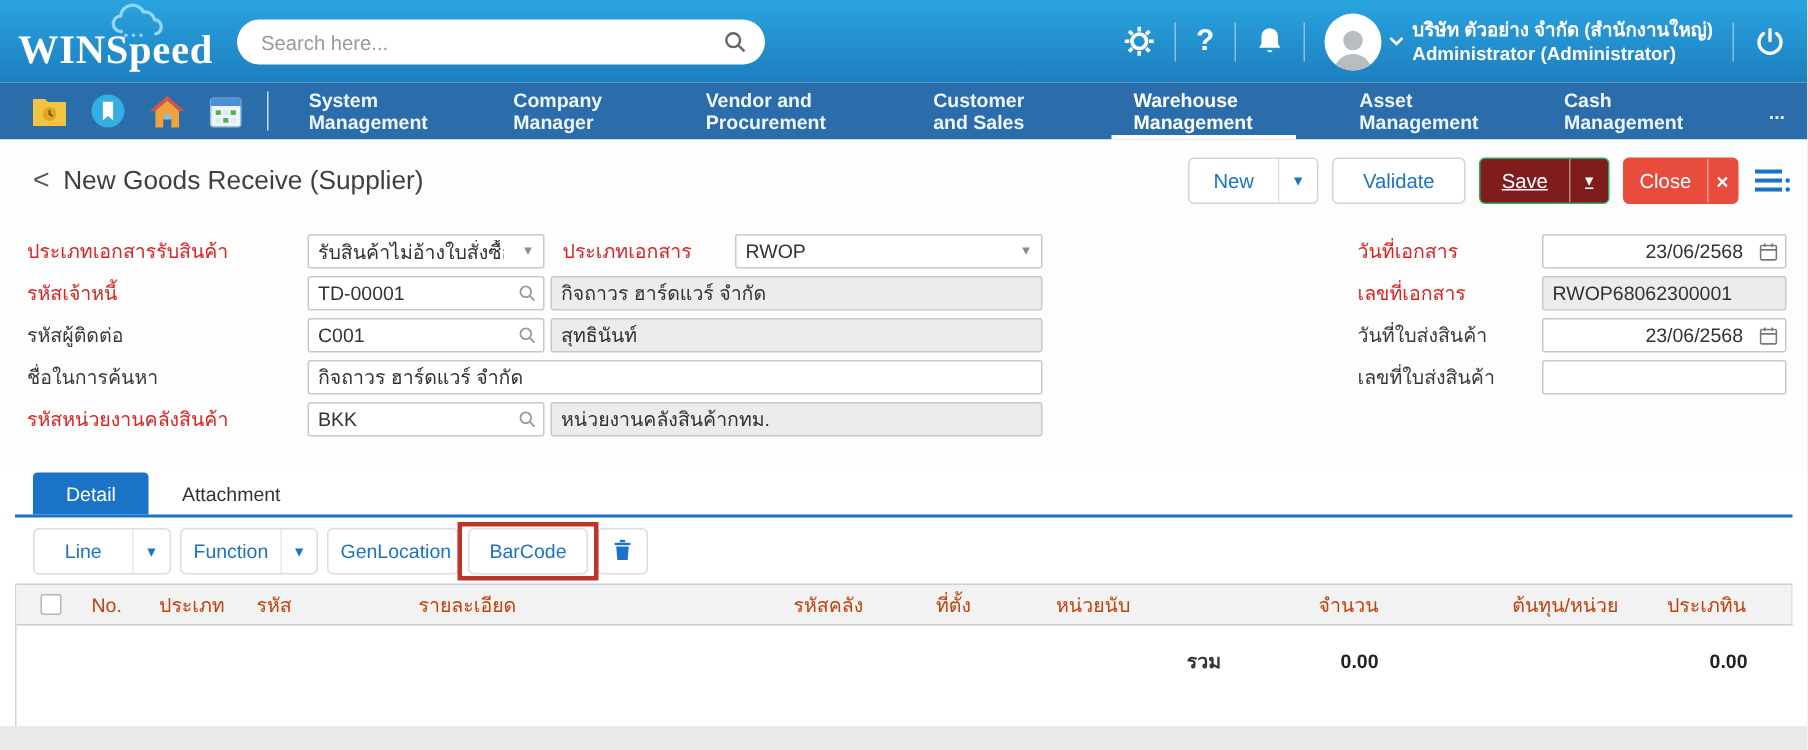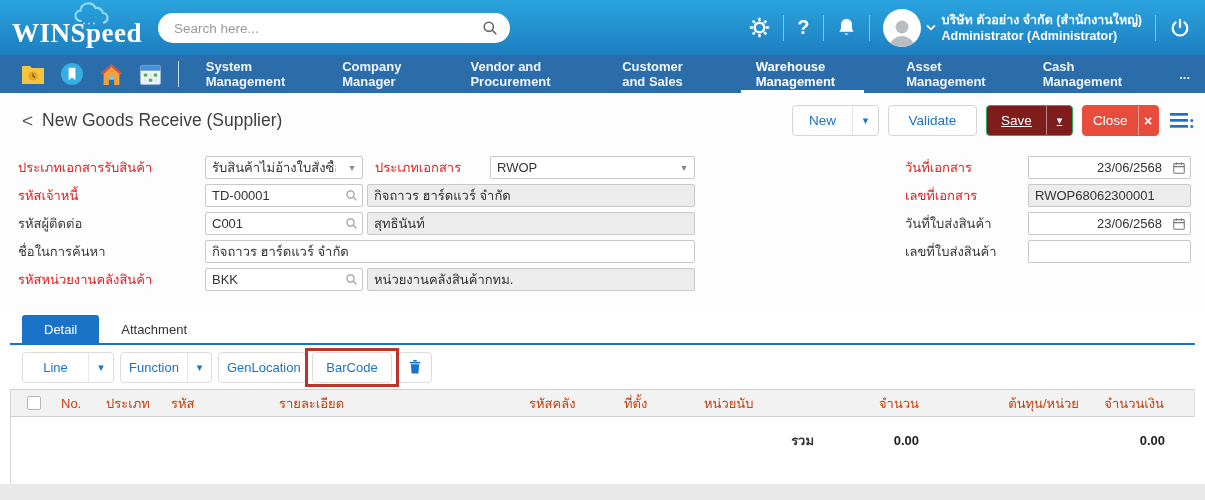--- a/index.html
+++ b/index.html
@@ -385,21 +385,21 @@
         </div>
       <div class="col c-no">No.</div>
       <div class="col c-type">ประเภท</div>
       <div class="col c-code">รหัส</div>
       <div class="col c-desc">รายละเอียด</div>
       <div class="col c-wh">รหัสคลัง</div>
       <div class="col c-loc">ที่ตั้ง</div>
       <div class="col c-unit">หน่วยนับ</div>
       <div class="col c-qty">จำนวน</div>
       <div class="col c-cost">ต้นทุน/หน่วย</div>
-      <div class="col c-amt">จำนวนเงิน</div>
+      <div class="col c-amt">ประเภทิน</div>
     </div>
     <div class="totrow">
       <div class="col c-chk"></div>
         <div class="col c-no"></div>
         <div class="col c-type"></div>
       <div class="col c-code"></div>
         <div class="col c-desc"></div>
         <div class="col c-wh"></div>
       <div class="col c-loc"></div>
       <div class="col c-unit">รวม</div>

